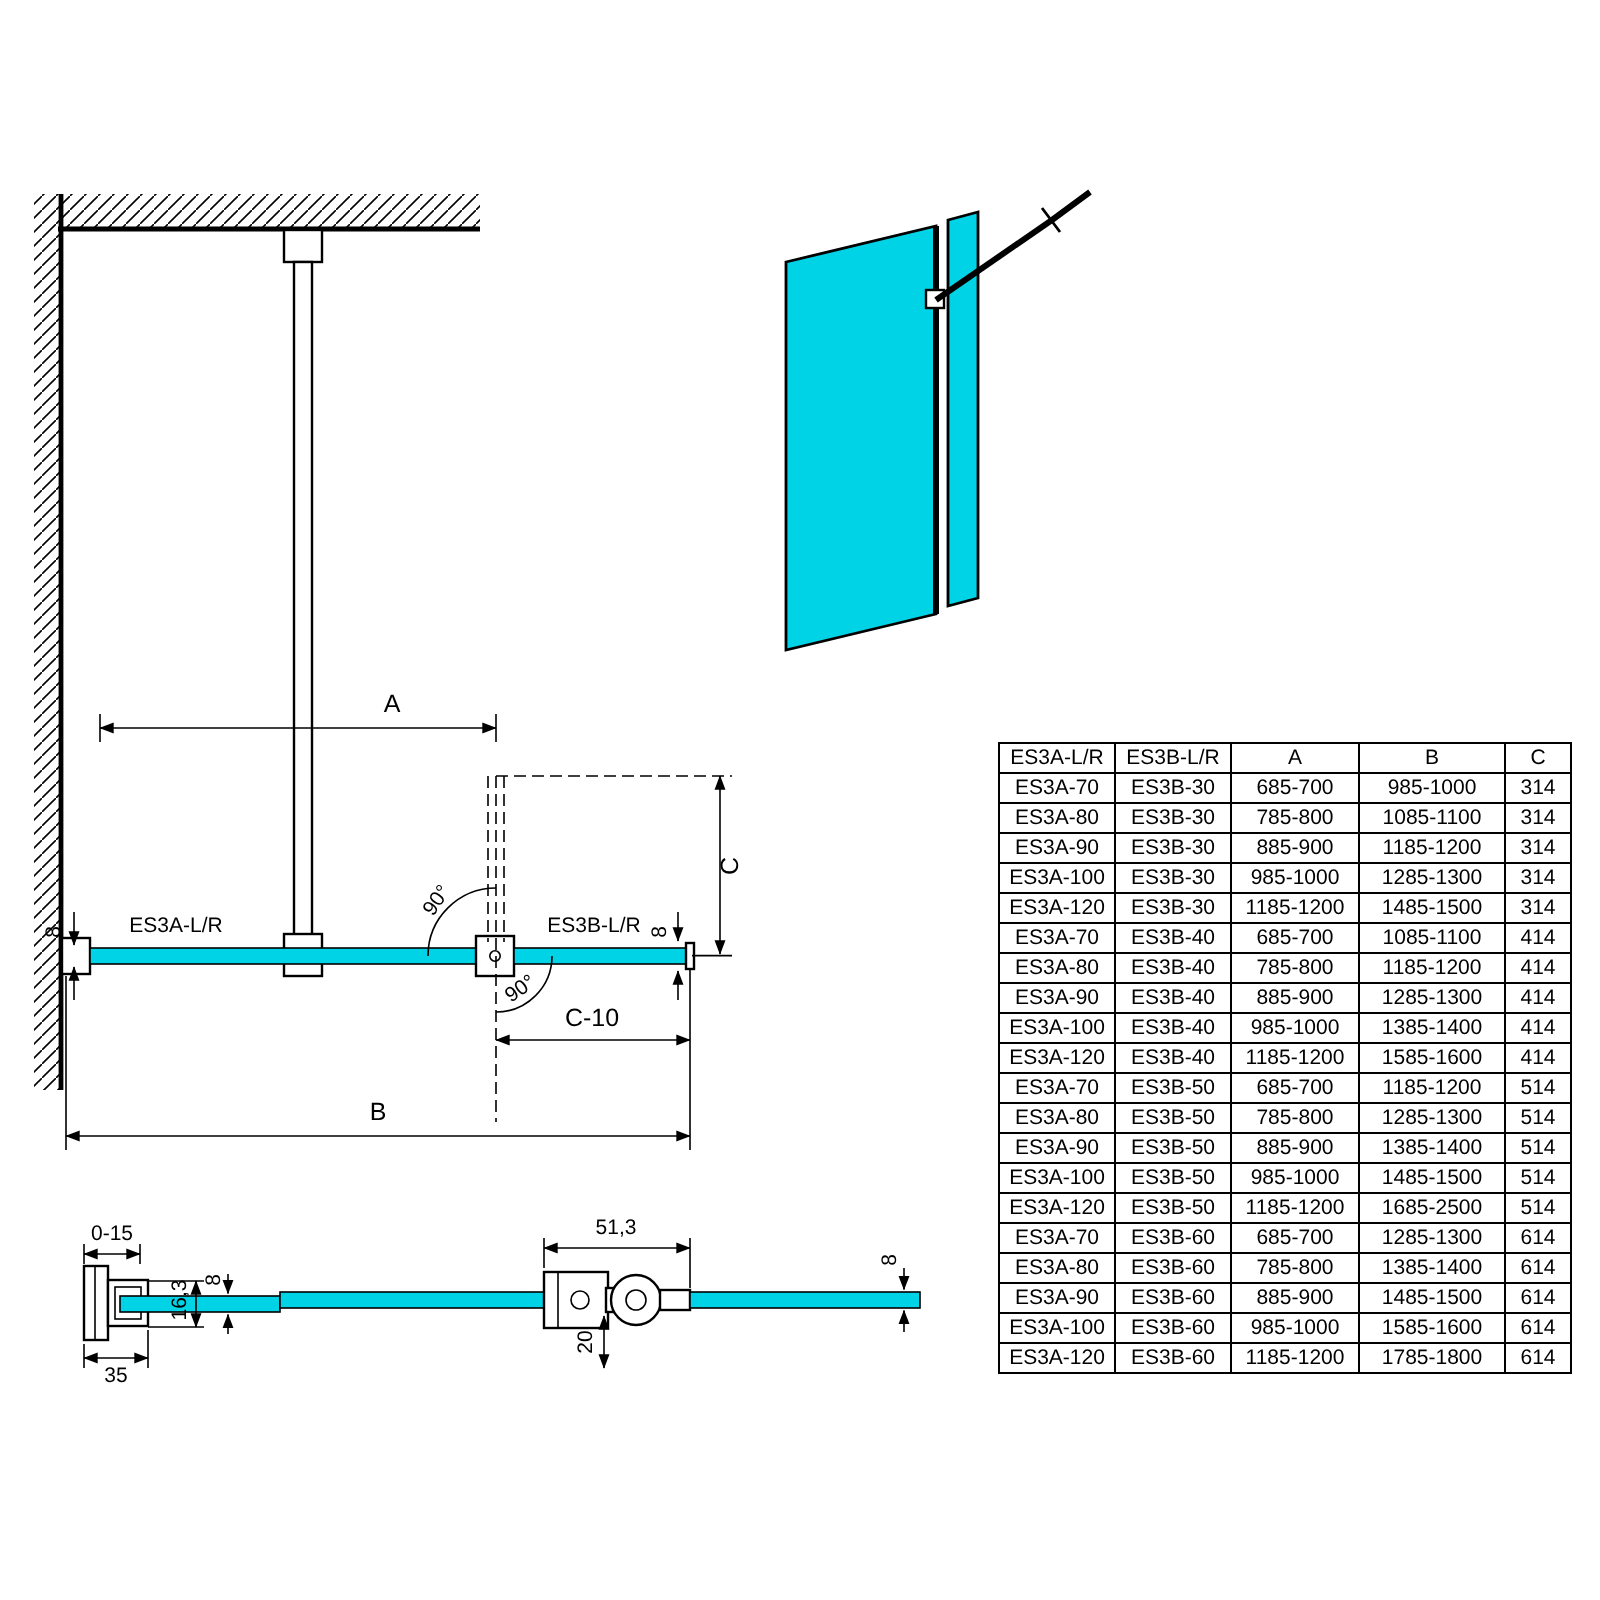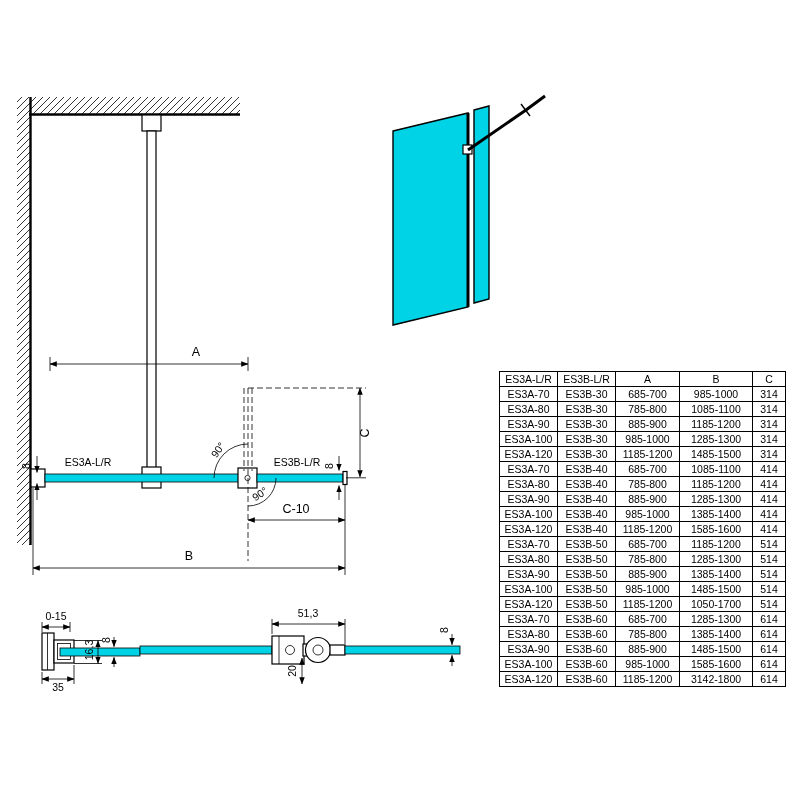--- a/index.html
+++ b/index.html
@@ -315,21 +315,21 @@
           <td>ES3A-100</td>
           <td>ES3B-50</td>
           <td>985-1000</td>
           <td>1485-1500</td>
           <td>514</td>
         </tr>
         <tr>
           <td>ES3A-120</td>
           <td>ES3B-50</td>
           <td>1185-1200</td>
-          <td>1050-1700</td>
+          <td>1685-2500</td>
           <td>514</td>
         </tr>
         <tr>
           <td>ES3A-70</td>
           <td>ES3B-60</td>
           <td>685-700</td>
           <td>1285-1300</td>
           <td>614</td>
         </tr>
         <tr>
@@ -350,19 +350,19 @@
           <td>ES3A-100</td>
           <td>ES3B-60</td>
           <td>985-1000</td>
           <td>1585-1600</td>
           <td>614</td>
         </tr>
         <tr>
           <td>ES3A-120</td>
           <td>ES3B-60</td>
           <td>1185-1200</td>
-          <td>3142-1800</td>
+          <td>1785-1800</td>
           <td>614</td>
         </tr>
       </tbody>
   </table>
 
 </div>
 
 </body></html>

